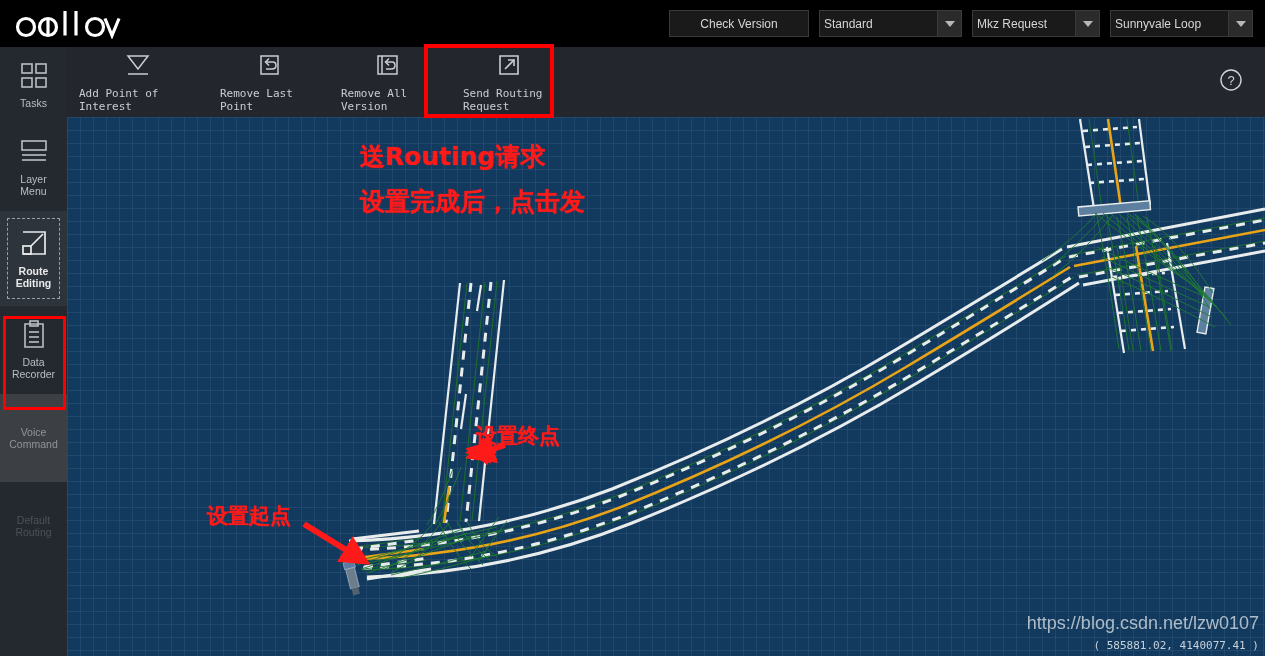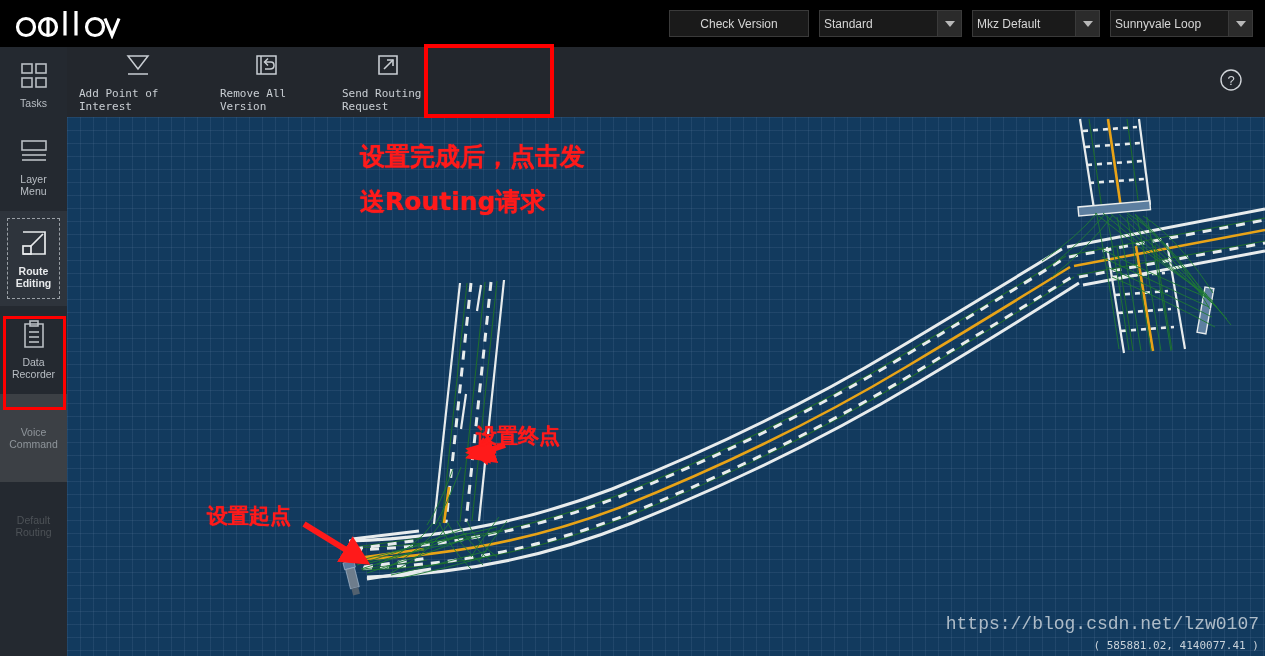--- a/index.html
+++ b/index.html
@@ -131,21 +131,21 @@
   }
   #anno-top {
     left: 293px; top: 17px; font-size: 25px; line-height: 45px;
   }
   #anno-end   { left: 409px; top: 305px; font-size: 21px; }
   #anno-start { left: 140px; top: 385px; font-size: 21px; }
 
   #watermark {
     position: absolute; right: 6px; bottom: 22px;
     color: #c9d2da; font-size: 18px; opacity: 0.85;
-    font-family: Liberation Mono, monospace; pointer-events: none;
+    font-family: Liberation Sans, sans-serif; pointer-events: none;
   }
   #coords {
     position: absolute; right: 6px; bottom: 4px;
     color: #c9d2da; font-size: 11px;
     font-family: "DejaVu Sans Mono", "Liberation Mono", monospace;
     pointer-events: none;
   }
 </style>
 </head>
 <body>
@@ -171,21 +171,21 @@
       <div class="hdr-btn" id="check-version">Check Version</div>
 
       <div class="hdr-select" id="sel-standard">
         <div class="sel-val">Standard</div>
         <div class="sel-arrow">
           <span class="caret-down"></span>
         </div>
       </div>
 
       <div class="hdr-select" id="sel-vehicle">
-        <div class="sel-val">Mkz Default</div>
+        <div class="sel-val">Mkz Request</div>
         <div class="sel-arrow">
           <span class="caret-down"></span>
         </div>
       </div>
 
       <div class="hdr-select" id="sel-map">
         <div class="sel-val">Sunnyvale Loop</div>
         <div class="sel-arrow">
           <span class="caret-down"></span>
         </div>
@@ -275,20 +275,33 @@
         <svg width="26" height="24" viewBox="0 0 26 24">
           <g fill="none" stroke="#c9ced3" stroke-width="1.5">
             <path d="M3 3 H23 L13 16 Z"></path>
             <line x1="3" y1="21" x2="23" y2="21"></line>
           </g>
         </svg>
       </span>
       <span>Add Point of Interest</span>
     </div>
 
+    <div class="tool-btn" id="tb-remove-last">
+      <span class="tb-icon">
+        <svg width="24" height="24" viewBox="0 0 24 24">
+          <g fill="none" stroke="#c9ced3" stroke-width="1.5">
+            <path d="M4 3 H21 V21 H4 Z"></path>
+            <path d="M16 9 H9"></path>
+            <path d="M12 5.5 L8.5 9 L12 12.5"></path>
+            <path d="M16 9 Q19 9 19 12.5 Q19 16 15 16 H9"></path>
+          </g>
+        </svg>
+      </span>
+      <span>Remove Last Point</span>
+    </div>
 
     <div class="tool-btn" id="tb-remove-all">
       <span class="tb-icon">
         <svg width="26" height="24" viewBox="0 0 26 24">
           <g fill="none" stroke="#c9ced3" stroke-width="1.5">
             <path d="M3 3 H22 V21 H3 Z"></path>
             <line x1="7" y1="3" x2="7" y2="21"></line>
             <path d="M17 9 H11"></path>
             <path d="M14 5.5 L10.5 9 L14 12.5"></path>
             <path d="M17 9 Q20 9 20 12.5 Q20 16 16 16 H11"></path>
@@ -501,22 +514,22 @@
       <line x1="237" y1="407" x2="289" y2="439" stroke="#ff1a1a" stroke-width="6" marker-end="url(#arrowhead)"></line>
     </svg>
 
     <svg width="1198" height="539" viewBox="0 0 1198 539" style="pointer-events:none" aria-hidden="true">
       <line x1="430" y1="330" x2="412" y2="335" stroke="#ff1a1a" stroke-width="0"></line>
       <line x1="436" y1="330" x2="412" y2="337" stroke="#ff1a1a" stroke-width="0"></line>
       <path d="M438 328 L414 336" stroke="#ff1a1a" stroke-width="6" fill="none" marker-end="url(#arrowhead)"></path>
     </svg>
 
     <div class="anno-text" id="anno-top">
+      <div>送Routing请求</div>
       <div>设置完成后，点击发</div>
-      <div>送Routing请求</div>
     </div>
 
     <div class="anno-text" id="anno-end">设置终点</div>
 
     <div class="anno-text" id="anno-start">设置起点</div>
 
     <div id="watermark">https://blog.csdn.net/lzw0107</div>
     <div id="coords">( 585881.02, 4140077.41 )</div>
   </div>
 

